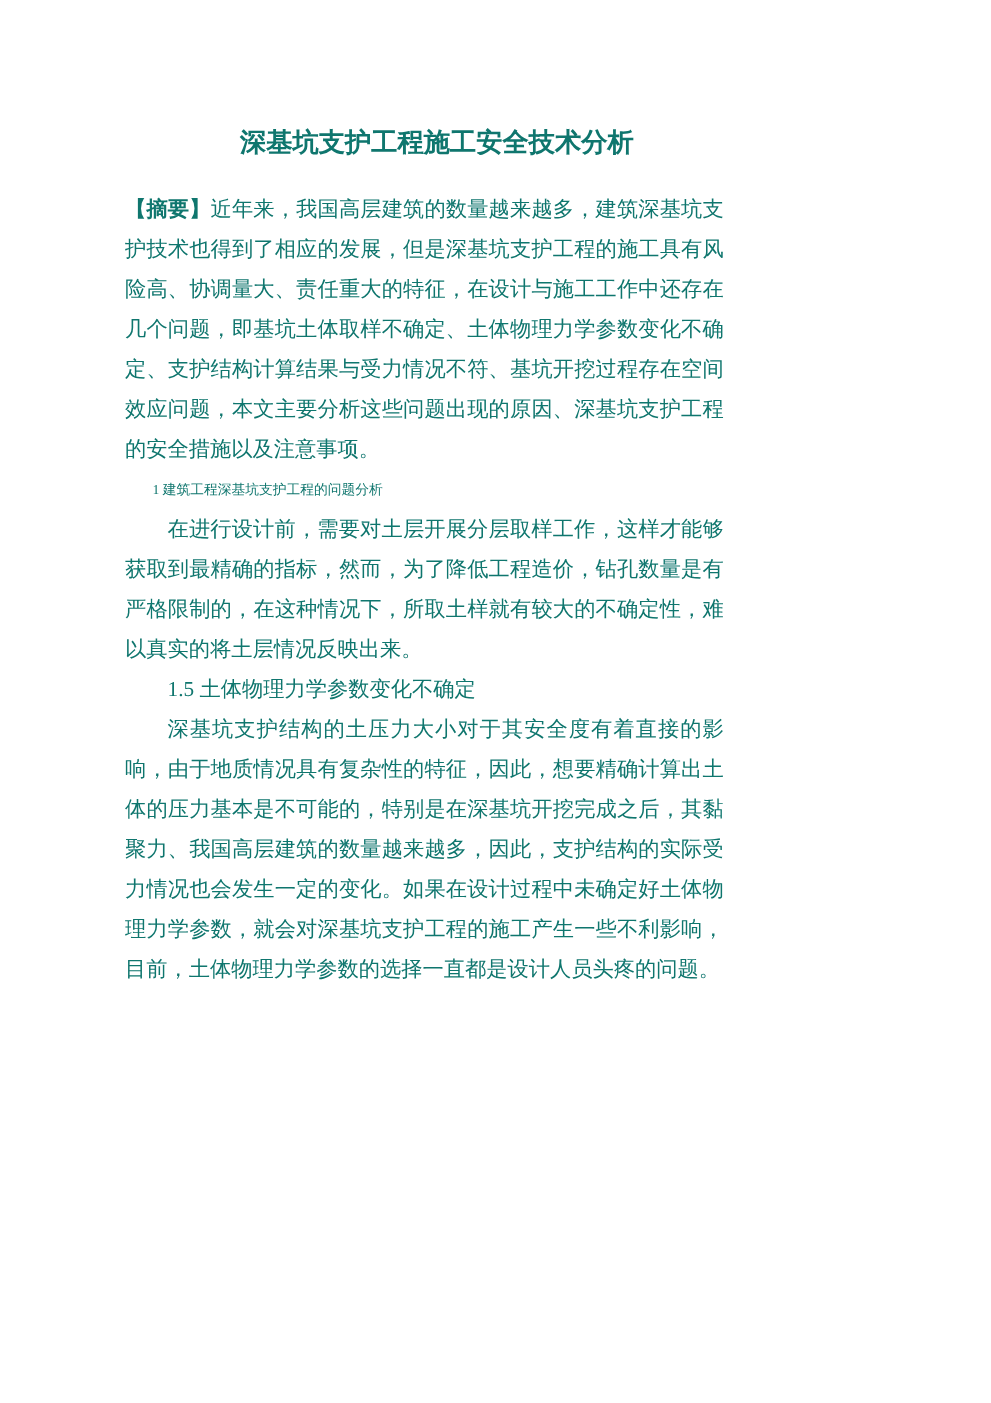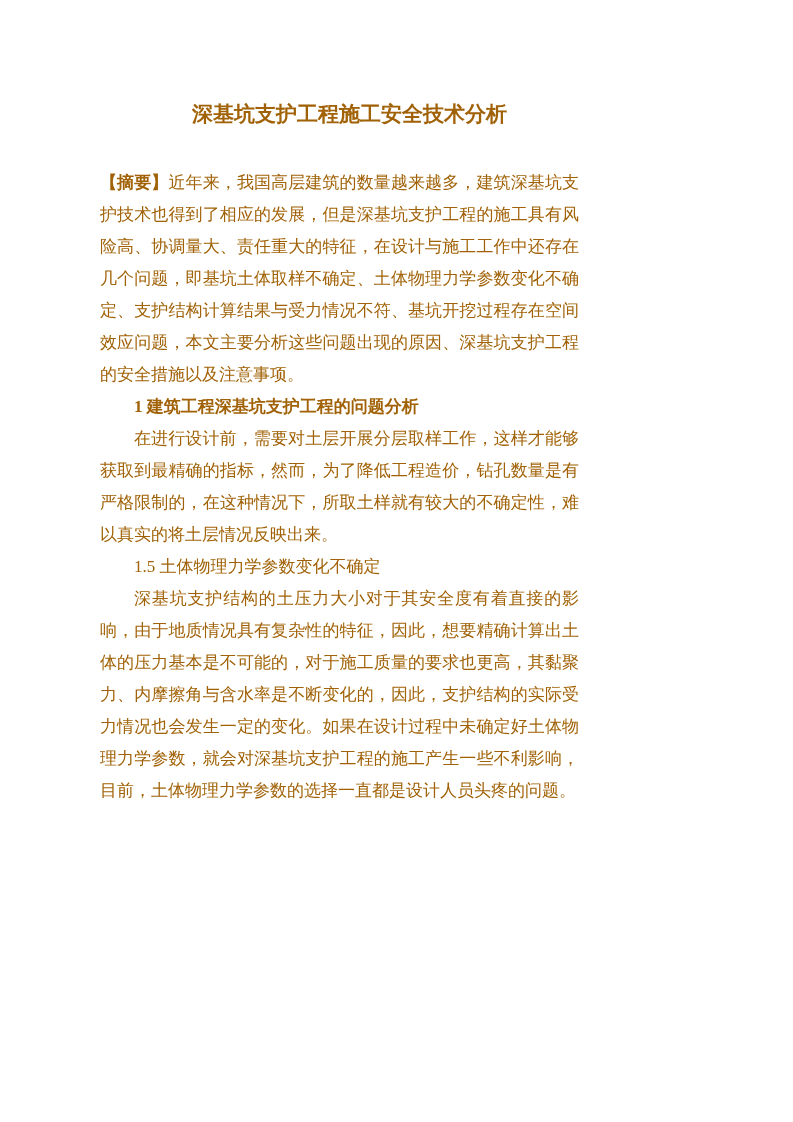--- a/index.html
+++ b/index.html
@@ -6,49 +6,49 @@
     margin: 0;
     padding: 0;
     background: #ffffff;
   }
   .page {
     position: relative;
     width: 694px;
     height: 1122px;
     margin: 0;
     background: #ffffff;
-    color: #a16207;
+    color: #0f766e;
     font-family: "Liberation Serif", "DejaVu Serif", serif;
     box-sizing: border-box;
     padding: 96px 115px 40px 100px;
     overflow: hidden;
   }
   .doc-title {
     font-size: 21px;
     font-weight: bold;
     line-height: 36px;
     text-align: center;
     padding-left: 20px;
     margin: 0;
   }
   .para {
     font-size: 17px;
     line-height: 32px;
     text-align: justify;
     margin: 0;
     word-break: break-all;
   }
-  .abstract-para { margin-top: 35px; }
+  .abstract-para { margin-top: 20px; }
   .intro-para { margin-top: 28px; }
   .indent { text-indent: 2em; }
   .bold { font-weight: bold; }
   .sec-heading {
-    font-size: 17px;
+    font-size: 11px;
     line-height: 32px;
-    font-weight: bold;
+    font-weight: normal;
     text-indent: 2em;
     margin: 0;
   }
   .sub-heading {
     font-size: 17px;
     line-height: 32px;
     font-weight: normal;
     text-indent: 2em;
     margin: 0;
   }
@@ -64,15 +64,15 @@
 
 
 
   <h2 class="sec-heading">1 建筑工程深基坑支护工程的问题分析</h2>
 
 
   <p class="para indent">在进行设计前，需要对土层开展分层取样工作，这样才能够获取到最精确的指标，然而，为了降低工程造价，钻孔数量是有严格限制的，在这种情况下，所取土样就有较大的不确定性，难以真实的将土层情况反映出来。</p>
 
   <h3 class="sub-heading">1.5 土体物理力学参数变化不确定</h3>
 
-  <p class="para indent">深基坑支护结构的土压力大小对于其安全度有着直接的影响，由于地质情况具有复杂性的特征，因此，想要精确计算出土体的压力基本是不可能的，对于施工质量的要求也更高，其黏聚力、内摩擦角与含水率是不断变化的，因此，支护结构的实际受力情况也会发生一定的变化。如果在设计过程中未确定好土体物理力学参数，就会对深基坑支护工程的施工产生一些不利影响，目前，土体物理力学参数的选择一直都是设计人员头疼的问题。</p>
+  <p class="para indent">深基坑支护结构的土压力大小对于其安全度有着直接的影响，由于地质情况具有复杂性的特征，因此，想要精确计算出土体的压力基本是不可能的，特别是在深基坑开挖完成之后，其黏聚力、我国高层建筑的数量越来越多，因此，支护结构的实际受力情况也会发生一定的变化。如果在设计过程中未确定好土体物理力学参数，就会对深基坑支护工程的施工产生一些不利影响，目前，土体物理力学参数的选择一直都是设计人员头疼的问题。</p>
 
 </div>
 
 </body></html>

